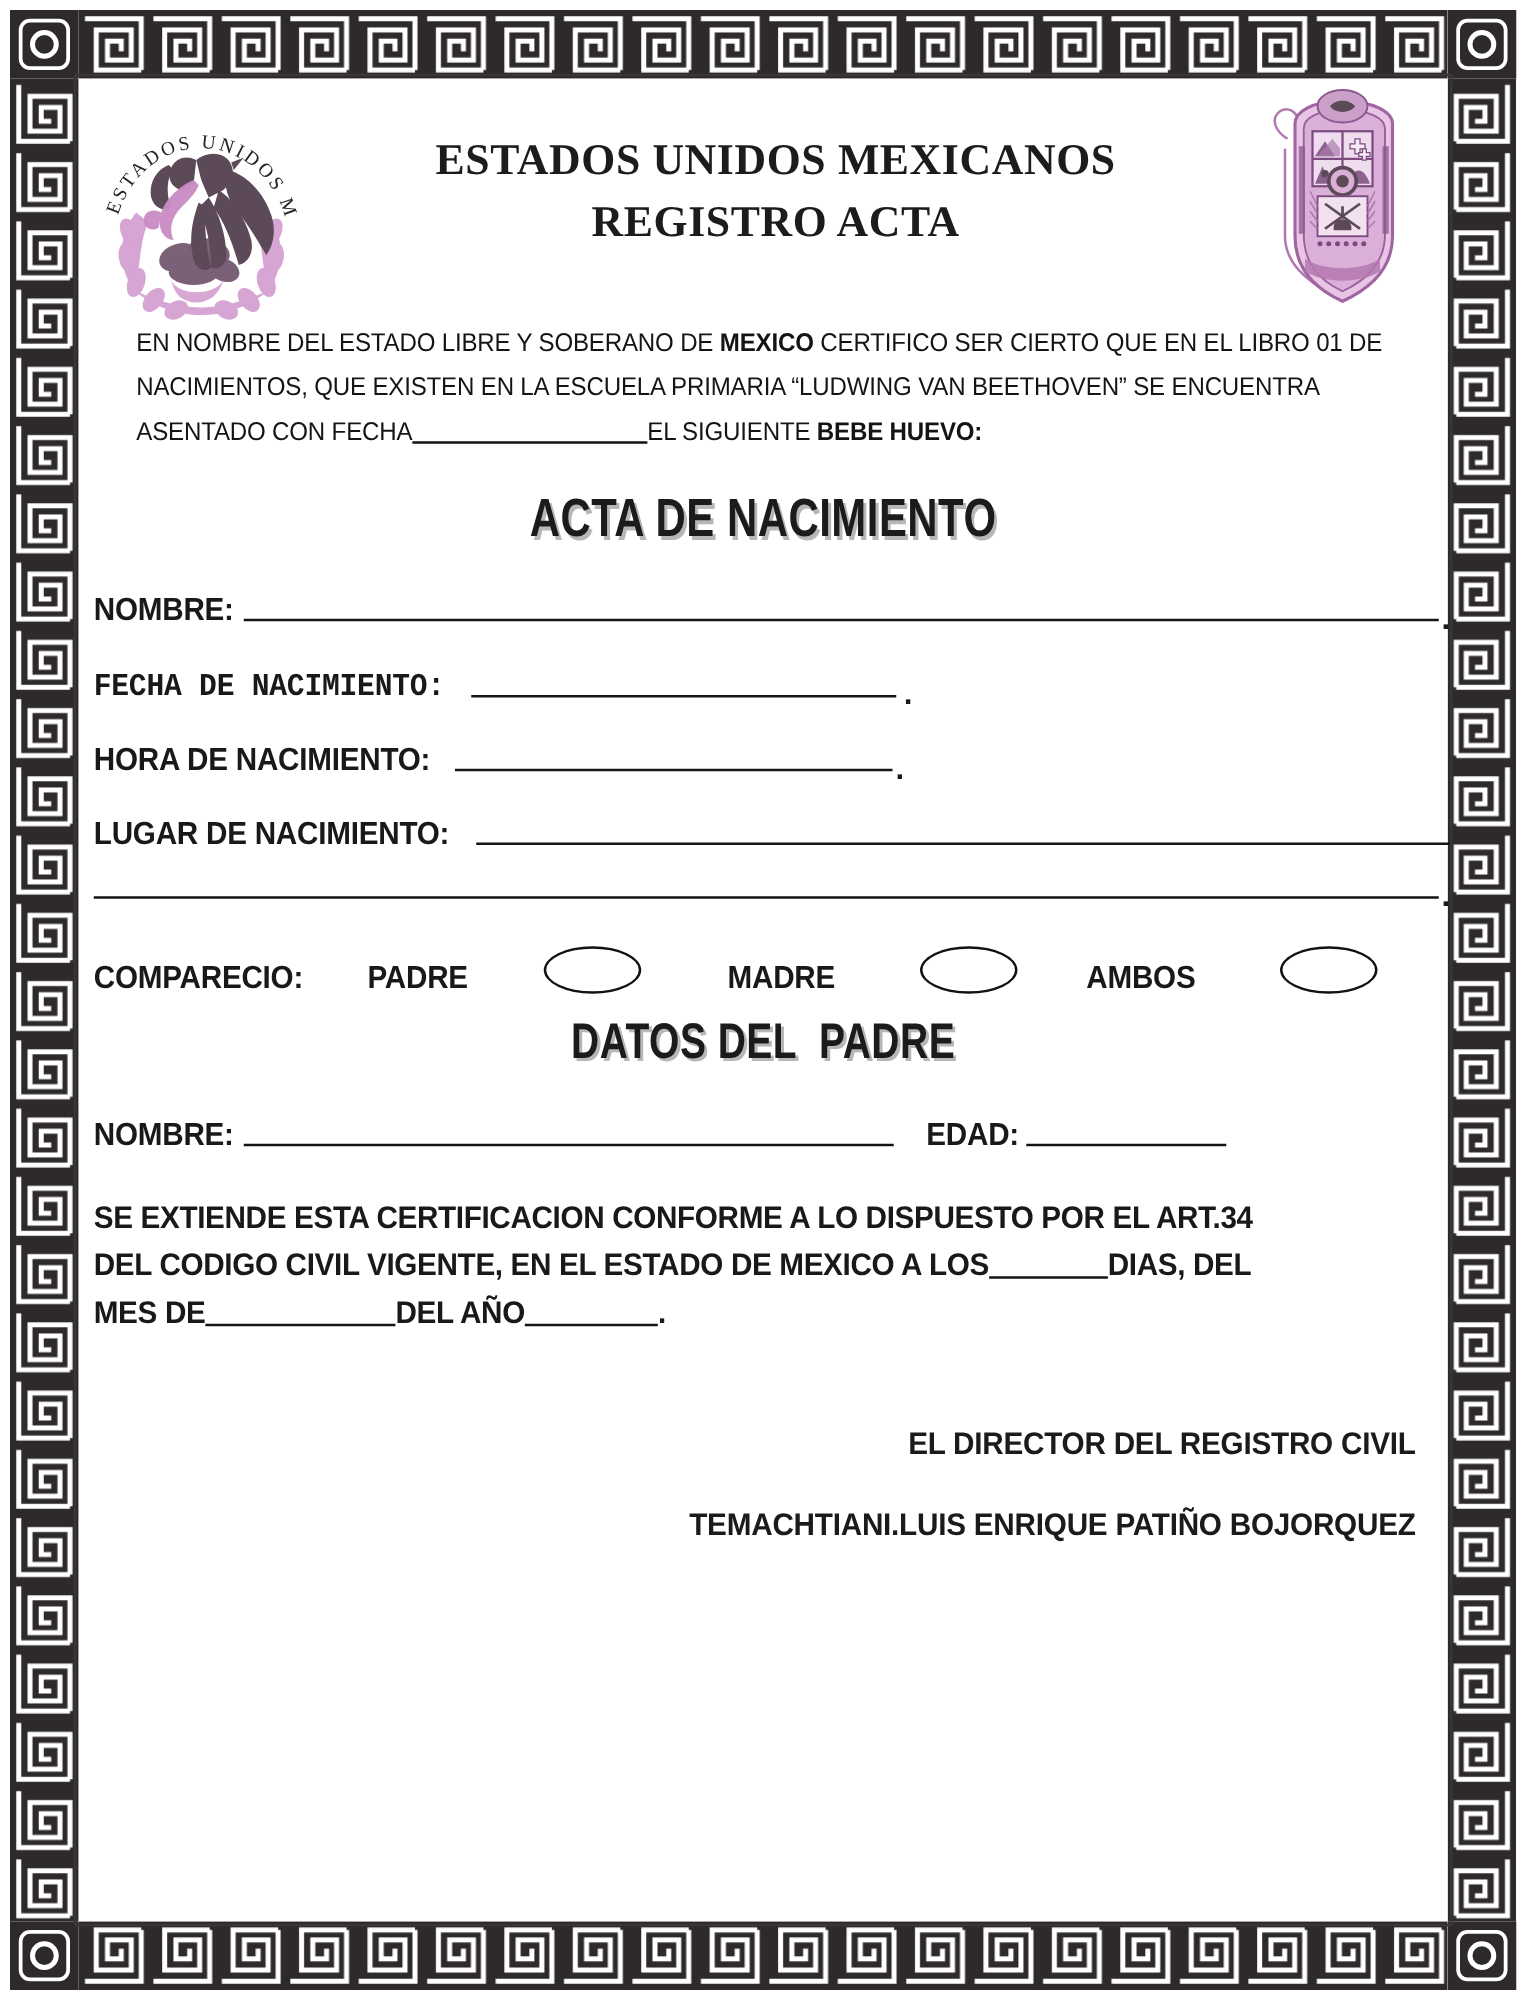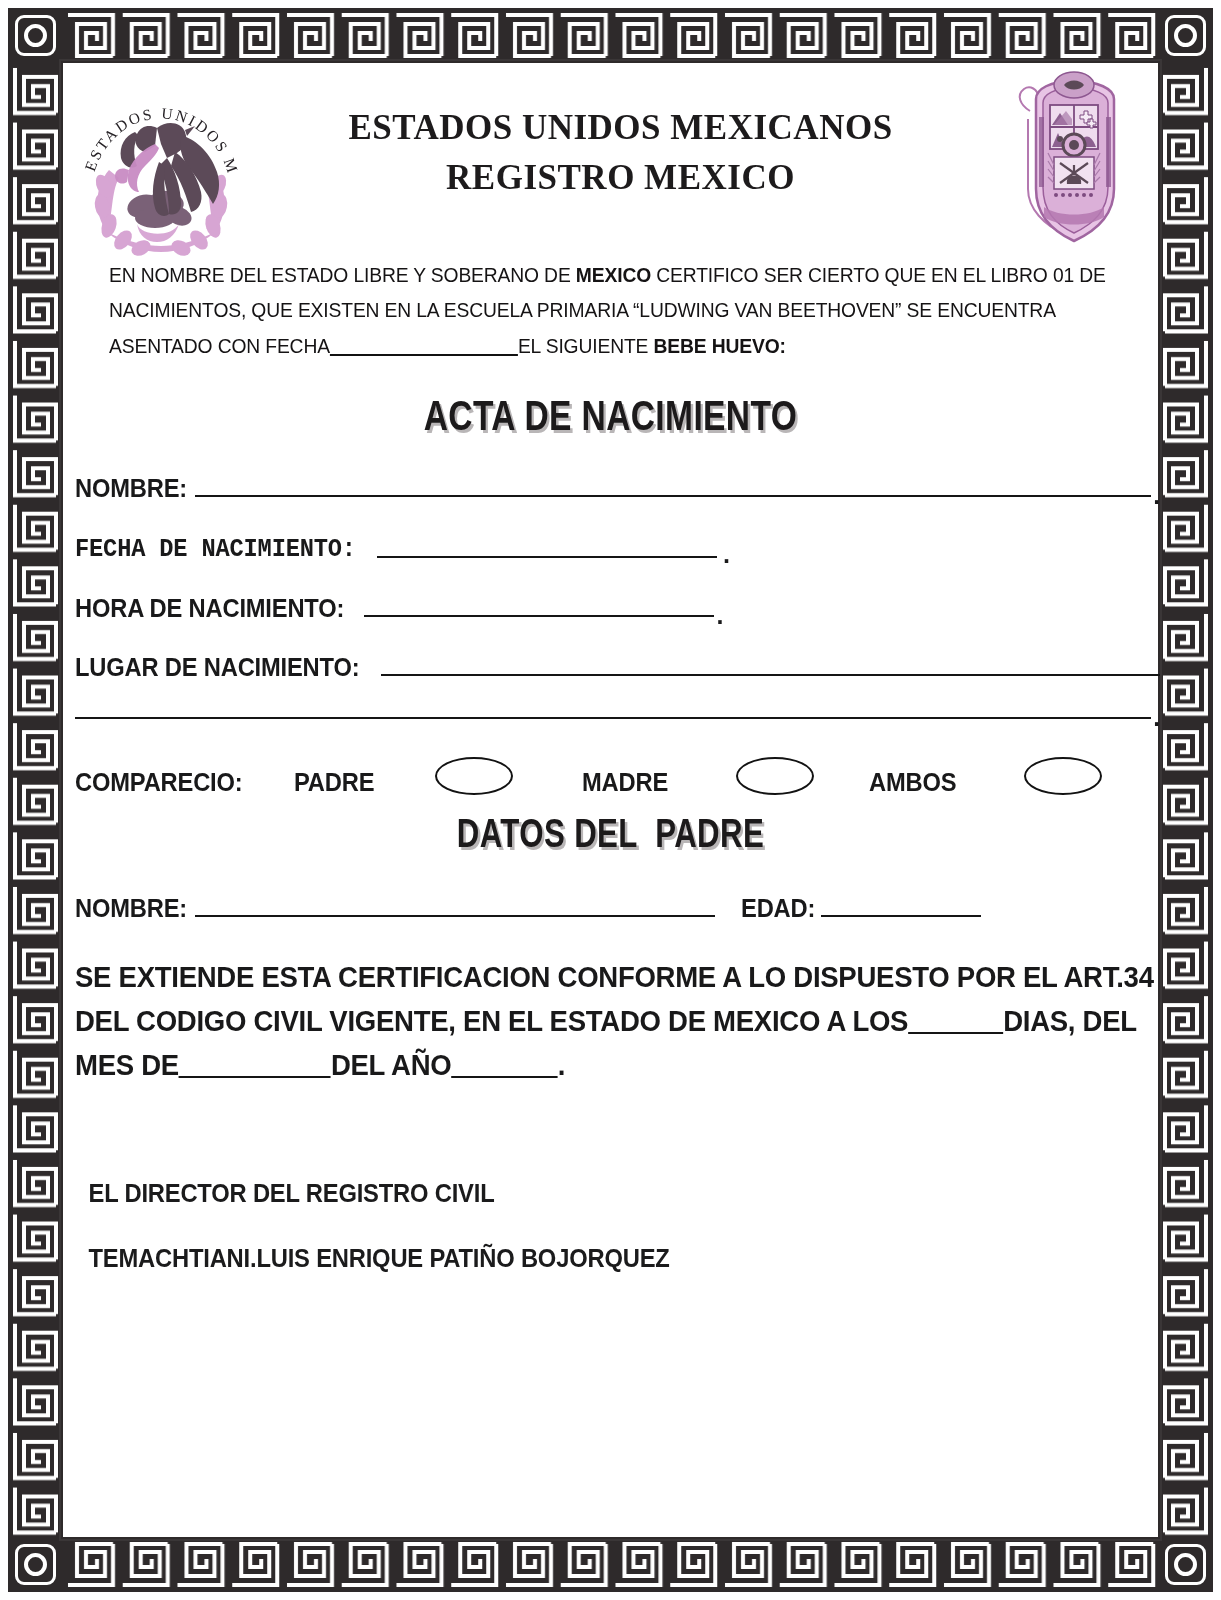--- a/index.html
+++ b/index.html
@@ -206,42 +206,42 @@
     border: 2.5px solid #121212;
     border-radius: 50%;
     box-sizing: border-box;
     margin-bottom: 2px;
   }
 
   
   #closing-block {
     margin-top: 32px;
     padding-left: 14px;
-    font-size: 29px;
+    font-size: 25px;
     font-weight: bold;
     color: #19191a;
     letter-spacing: -0.3px;
     line-height: 1.52;
   }
   #closing-block .cl-line {
     white-space: nowrap;
     transform: scaleX(0.95);
     transform-origin: left center;
   }
   .blank {
     display: inline-block;
     border-bottom: 2.5px solid #151515;
     height: 20px;
     vertical-align: -3px;
   }
 
   
   #signature-block {
-    margin-top: 92px;
-    text-align: left;
+    margin-top: 72px;
+    text-align: right;
   }
   .sig-line {
     font-size: 25px;
     font-weight: bold;
     color: #1b1b1c;
     letter-spacing: -0.2px;
     white-space: nowrap;
     transform: scaleX(0.95);
   }
   #sig-name { margin-top: 36px; }
@@ -444,21 +444,21 @@
         <path d="M34,138 C48,148 80,148 94,138 L94,148 C80,158 48,158 34,148 Z" fill="#b478b0" opacity="0.85"></path>
 
         <g fill="#8d5790" opacity="0.75">
           <rect x="29" y="48" width="5" height="70"></rect>
           <rect x="96" y="48" width="5" height="70"></rect>
         </g>
       </svg>
 
       <div id="header-titles">
         <div class="doc-title-line">ESTADOS UNIDOS MEXICANOS</div>
-        <div class="doc-title-line">REGISTRO MEXICO</div>
+        <div class="doc-title-line">REGISTRO ACTA</div>
       </div>
     </div>
 
     <div id="intro-block">
       <div class="intro-line">
         <span>EN NOMBRE DEL ESTADO LIBRE Y SOBERANO DE </span><b>MEXICO</b><span> CERTIFICO SER CIERTO QUE EN EL LIBRO 01 DE</span>
       </div>
       <div class="intro-line">NACIMIENTOS, QUE EXISTEN EN LA ESCUELA PRIMARIA “LUDWING VAN BEETHOVEN” SE ENCUENTRA</div>
       <div class="intro-line">
         <span>ASENTADO CON FECHA</span><span class="fill-inline" style="width:200px"></span><span>EL SIGUIENTE </span><b>BEBE HUEVO:</b>

